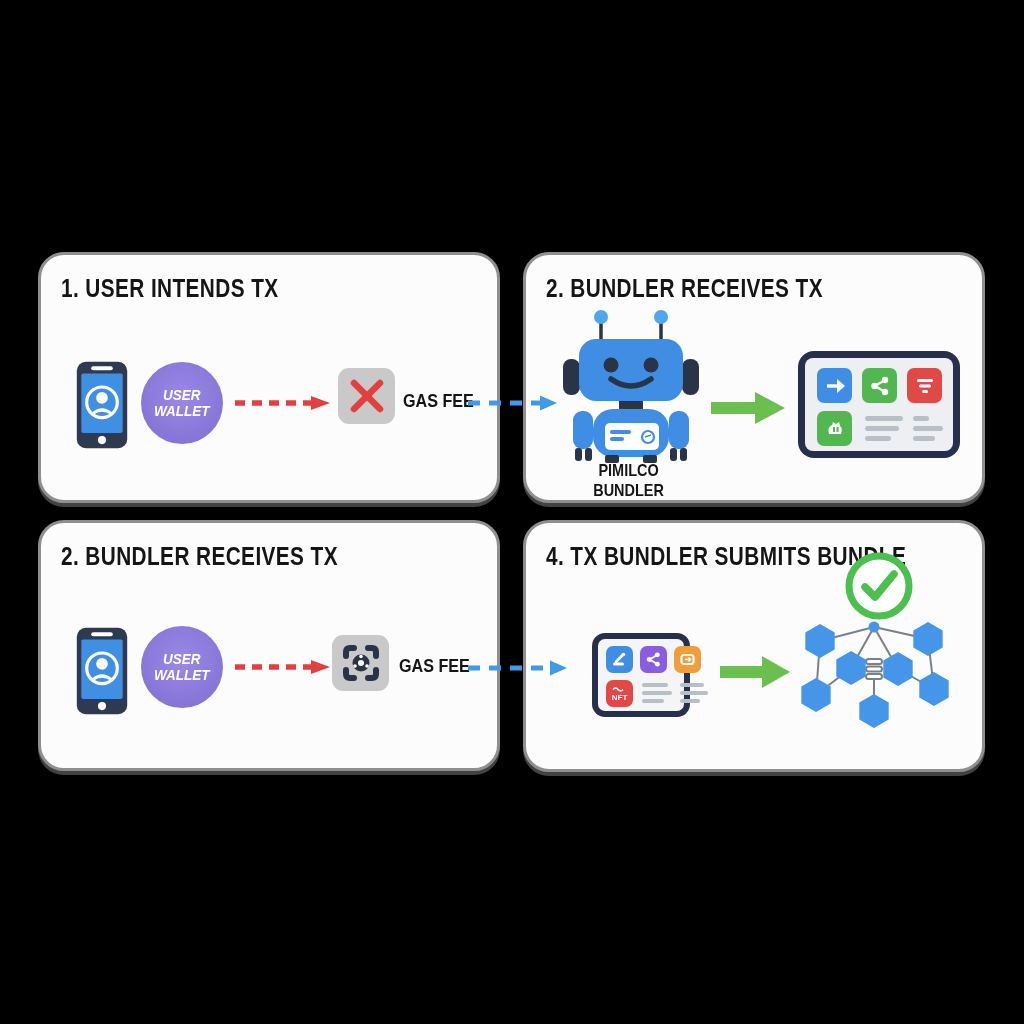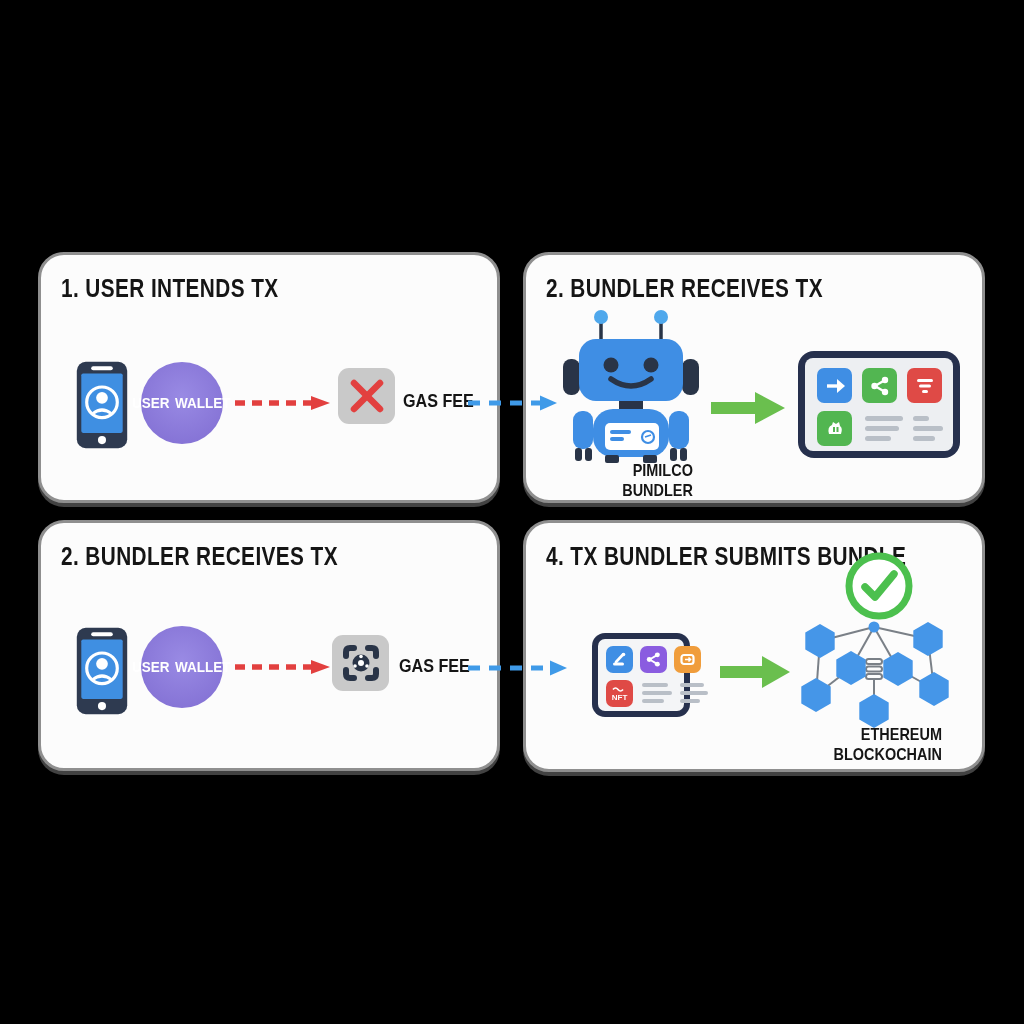--- a/index.html
+++ b/index.html
@@ -5,28 +5,28 @@
   html,body{margin:0;padding:0;background:#000;}
   #canvas{position:relative;width:1024px;height:1024px;background:#000;overflow:hidden;
           font-family:"Liberation Sans",sans-serif;}
   .panel{position:absolute;width:462px;height:251px;background:#fcfcfc;
          border:3px solid #8f8f8f;border-radius:26px;box-shadow:0 4px 0 rgba(120,120,120,.55);
          box-sizing:border-box;}
   .panel-title{position:absolute;left:20px;top:18px;font-size:26px;font-weight:bold;color:#151515;
                white-space:nowrap;transform:scaleX(0.80);transform-origin:0 50%;letter-spacing:.5px;}
   .wallet-circle{position:absolute;width:82px;height:82px;border-radius:50%;
                  background:radial-gradient(circle at 50% 42%, #998ae4 0%, #8674d6 75%);
-                 display:flex;flex-direction:row;align-items:center;justify-content:center;
-                 color:#fff;font-weight:bold;font-size:15px;line-height:1.1;text-align:center;}
+                 display:flex;flex-direction:column;align-items:center;justify-content:center;
+                 color:#fff;font-weight:bold;font-size:15px;line-height:1.1;text-align:center;font-style:italic;}
   .wallet-circle span{transform:scaleX(0.9);}
   .gasfee{position:absolute;font-size:19px;font-weight:bold;color:#151515;white-space:nowrap;
           transform:scaleX(0.85);transform-origin:0 50%;}
   .graybox{position:absolute;width:57px;height:56px;background:#c9c9c9;border-radius:11px;
            display:flex;align-items:center;justify-content:center;}
-  .cap{position:absolute;text-align:right;font-weight:bold;color:#151515;line-height:1.15;}
+  .cap{position:absolute;text-align:center;font-weight:bold;color:#151515;line-height:1.15;}
   .cap .inner{display:inline-block;transform:scaleX(0.85);}
   .tablet{position:absolute;background:#26304d;display:flex;align-items:center;justify-content:center;}
   .tablet .screen{background:#edeff2;width:100%;height:100%;border-radius:8px;position:relative;}
   .tile{position:absolute;border-radius:7px;display:flex;align-items:center;justify-content:center;}
   .bars{position:absolute;display:flex;flex-direction:column;gap:5px;}
   .bars i{display:block;height:5px;border-radius:3px;background:#b9bfc7;}
   svg{display:block;}
 </style>
 </head>
 <body>
@@ -270,26 +270,20 @@
         <polygon points="26,13 40.7,21.5 40.7,38.5 26,47 11.3,38.5 11.3,21.5"></polygon>
         <polygon points="134,11 148.7,19.5 148.7,36.5 134,45 119.3,36.5 119.3,19.5"></polygon>
         <polygon points="57,40 71.7,48.5 71.7,65.5 57,74 42.3,65.5 42.3,48.5"></polygon>
         <polygon points="104,41 118.7,49.5 118.7,66.5 104,75 89.3,66.5 89.3,49.5"></polygon>
         <polygon points="22,67 36.7,75.5 36.7,92.5 22,101 7.3,92.5 7.3,75.5"></polygon>
         <polygon points="140,61 154.7,69.5 154.7,86.5 140,95 125.3,86.5 125.3,69.5"></polygon>
         <polygon points="80,83 94.7,91.5 94.7,108.5 80,117 65.3,108.5 65.3,91.5"></polygon>
       </g>
     </svg>
 
-    <div class="cap" style="left:275px;top:202px;width:150px;font-size:17px;">
-      <span class="inner">
-        <span>ETHEREUM</span><br>
-        <span>BLOCKOCHAIN</span>
-      </span>
-    </div>
   </div>
 
   <svg style="position:absolute;left:0;top:0;pointer-events:none;" width="1024" height="1024" viewBox="0 0 1024 1024">
     <line x1="468" y1="403" x2="540" y2="403" stroke="#3f9ae8" stroke-width="5" stroke-dasharray="12 9"></line>
     <polygon points="540,395.5 557,403 540,410.5" fill="#3f9ae8"></polygon>
     <line x1="468" y1="668" x2="550" y2="668" stroke="#3f9ae8" stroke-width="5" stroke-dasharray="12 9"></line>
     <polygon points="550,660.5 567,668 550,675.5" fill="#3f9ae8"></polygon>
   </svg>
 
 </div>

